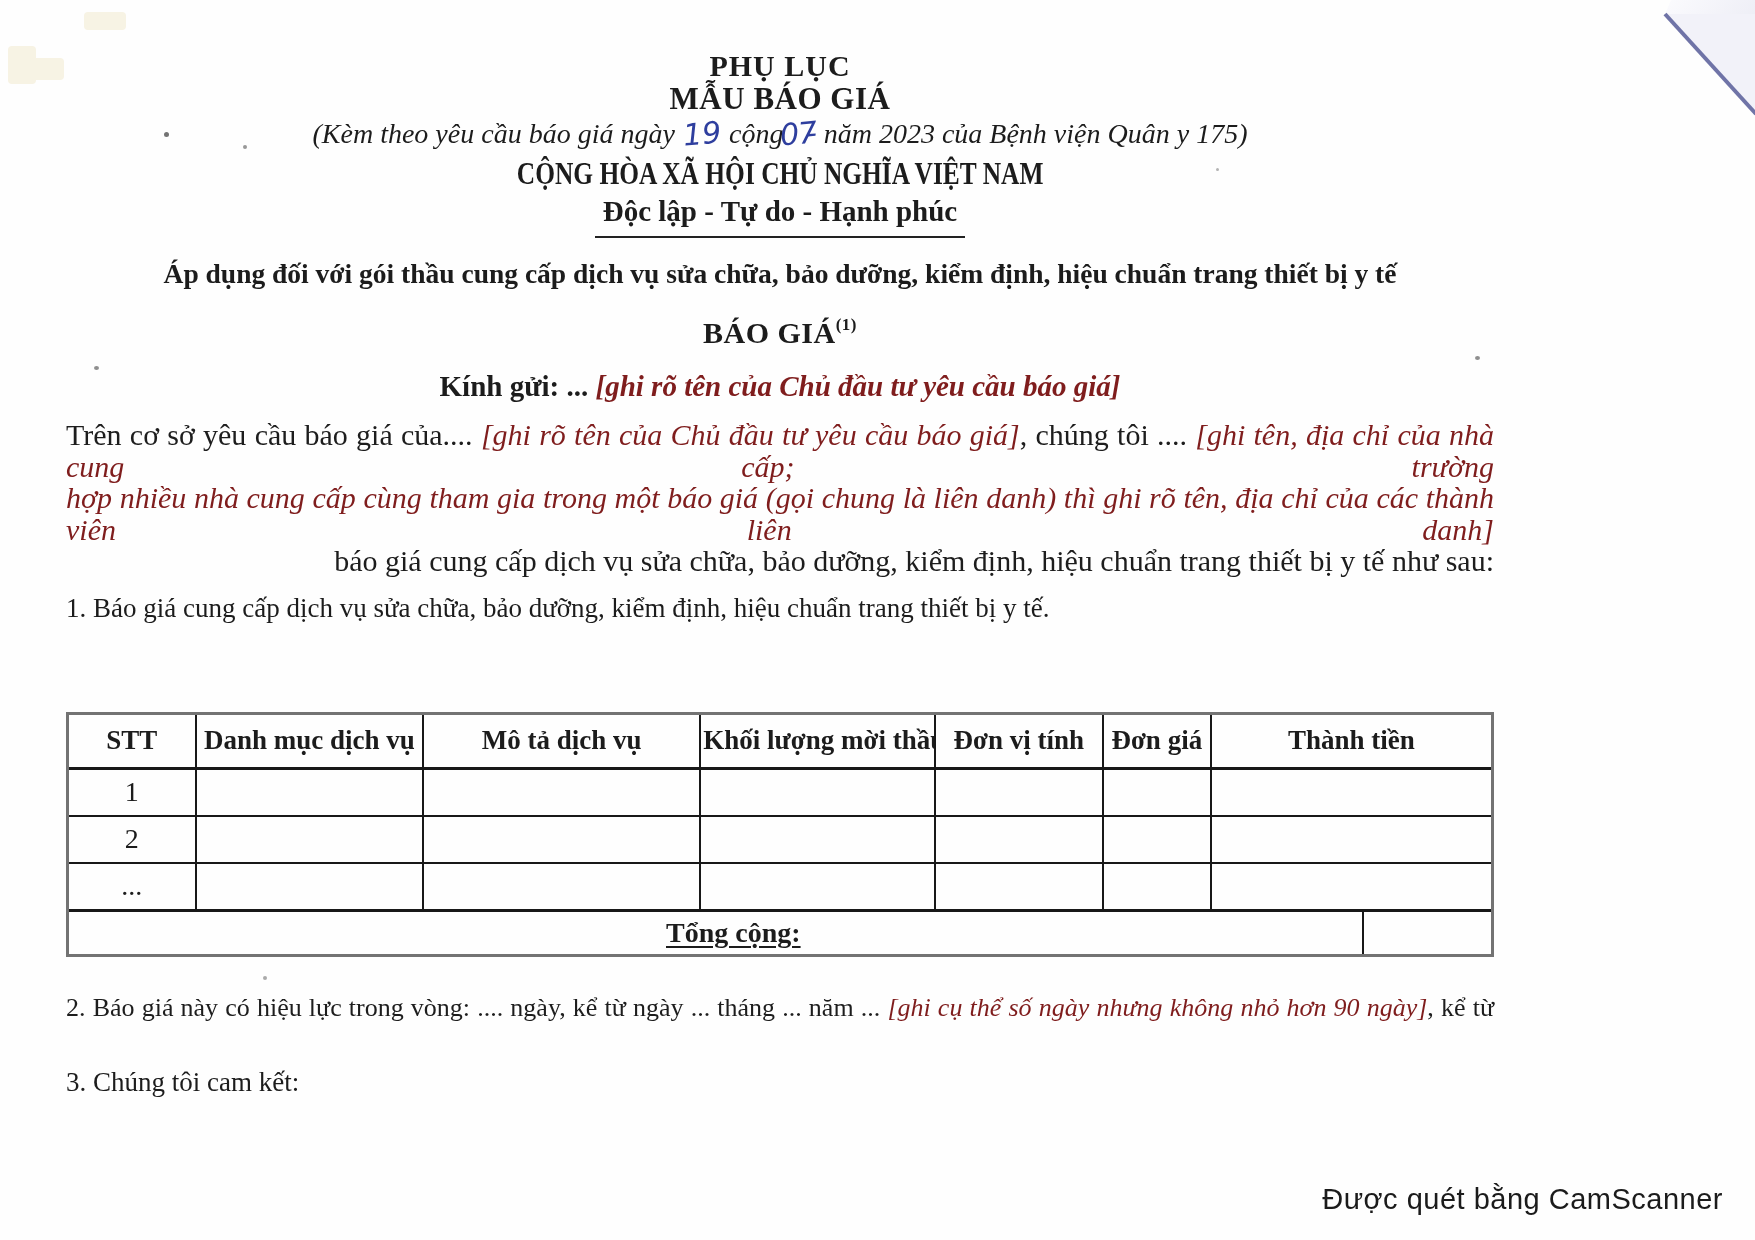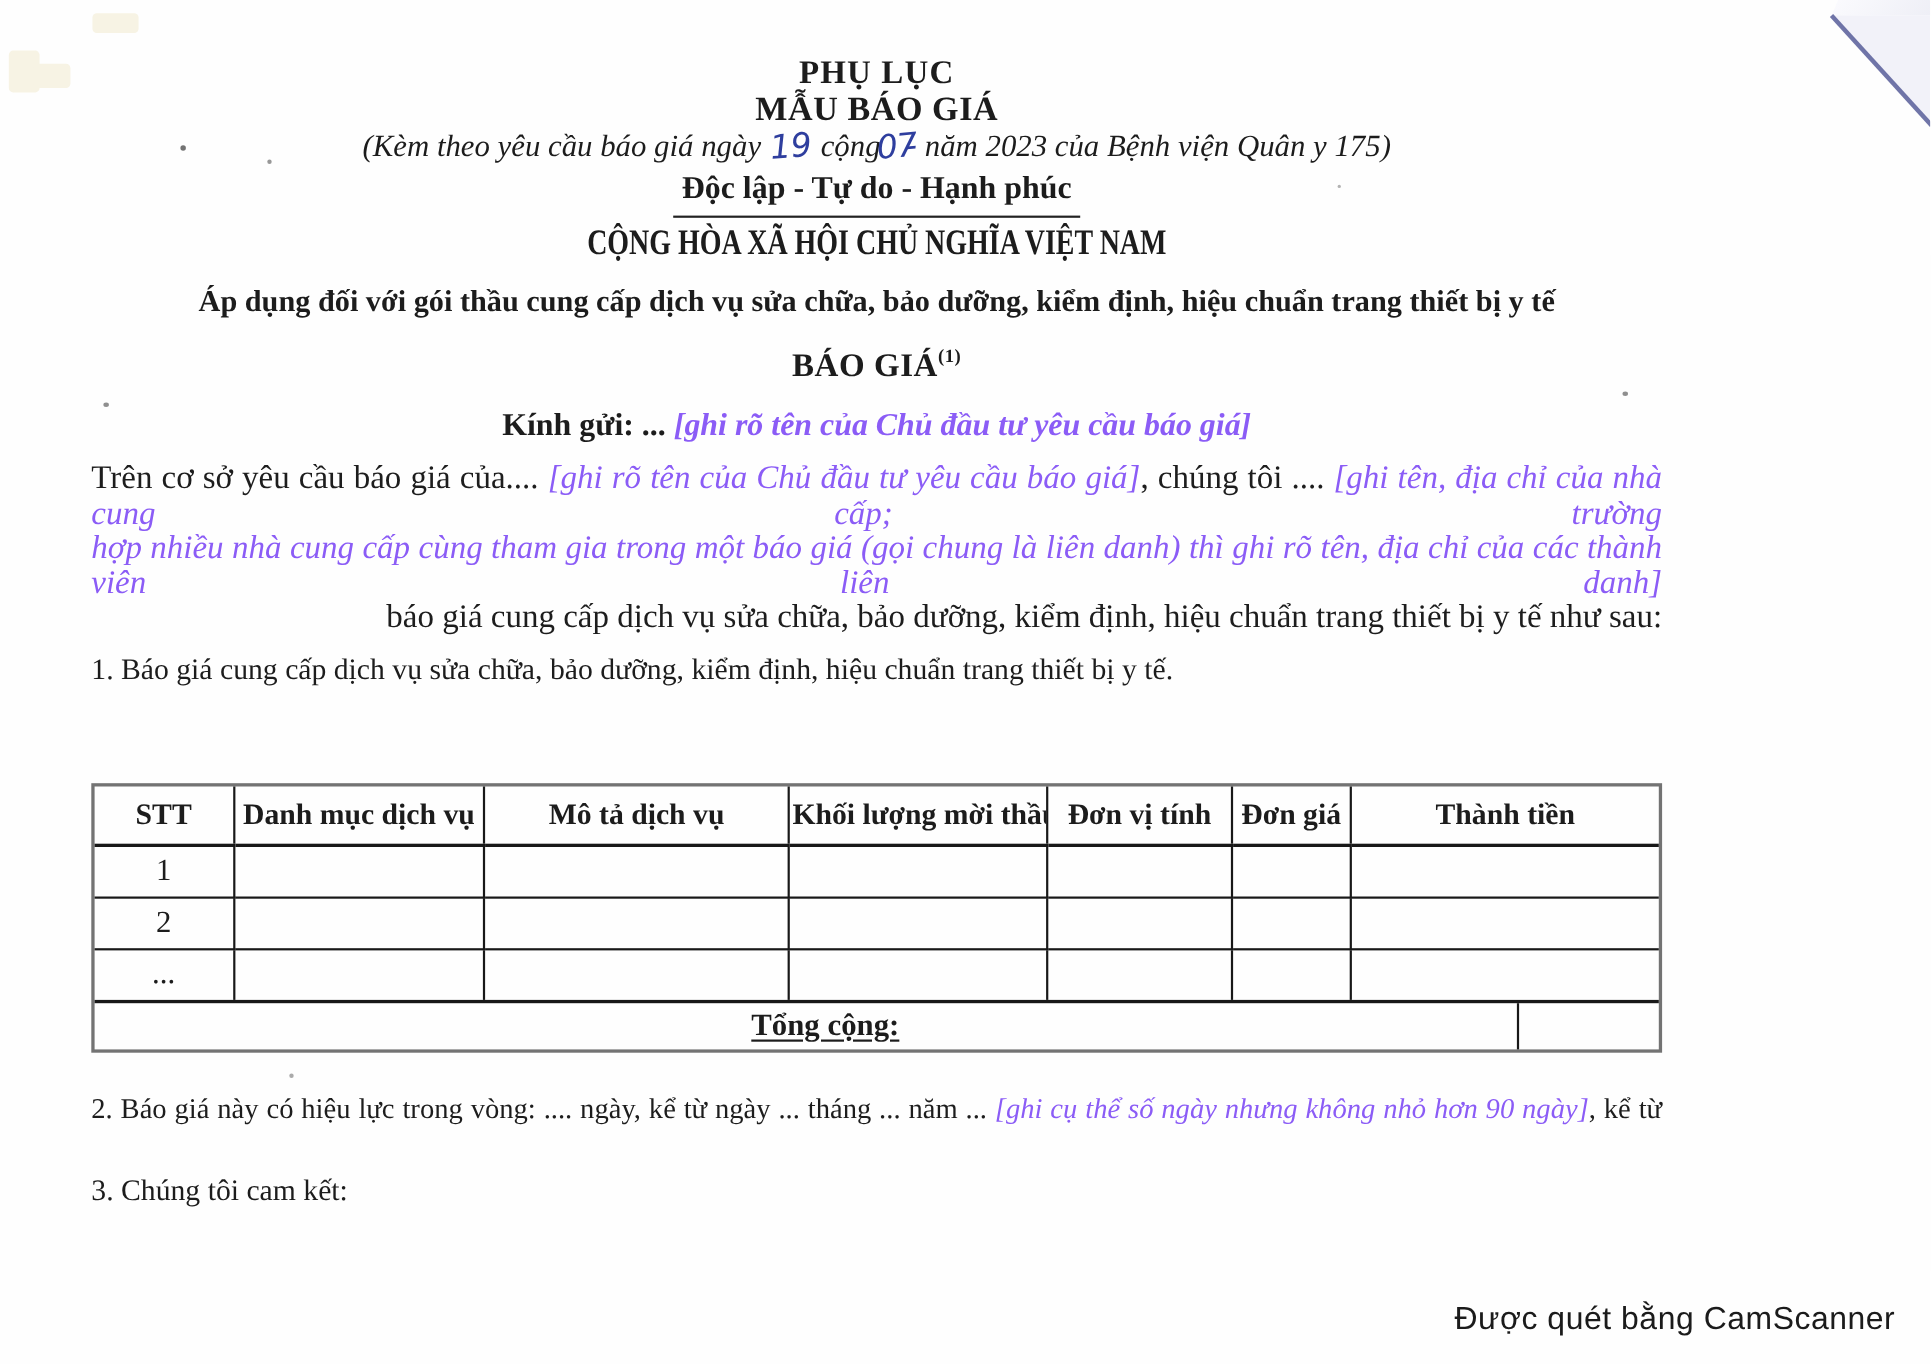--- a/index.html
+++ b/index.html
@@ -5,21 +5,21 @@
   html,body { margin:0; padding:0; }
   body {
     width:1755px; height:1240px;
     background:#ffffff;
     font-family:"Liberation Serif","DejaVu Serif",serif;
     color:#1c1c1c;
     overflow:hidden;
   }
   .page { position:relative; width:1755px; height:1240px; background:#fefefe; overflow:hidden; }
 
-  .content { position:absolute; left:83px; top:50px; width:1428px; }
+  .content { position:absolute; left:66px; top:50px; width:1428px; }
 
   .center { text-align:center; }
   .t1 { font-size:30px; font-weight:bold; line-height:32px; letter-spacing:1px; }
   .t2 { font-size:31px; font-weight:bold; line-height:34px; letter-spacing:0.5px; }
   .sub { font-size:28px; font-style:italic; line-height:34px; white-space:nowrap; }
   .hw {
     display:inline-block;
     font-family:"DejaVu Sans",sans-serif;
     font-style:italic;
     font-size:30px;
@@ -35,21 +35,21 @@
   .motto2 > span { display:inline-block; border-bottom:2px solid #222; padding:0 8px 8px 8px; }
   .scope { margin-top:20px; font-size:27.5px; font-weight:bold; white-space:nowrap; }
   .bq { margin-top:26px; font-size:30px; font-weight:bold; letter-spacing:0.5px; }
   .bq sup { font-size:17px; position:relative; top:-2px; }
   .salut { margin-top:20px; font-size:29px; font-weight:bold; }
   .salut .it { font-style:italic; }
 
   .para { margin-top:16px; font-size:30px; line-height:31.5px; color:#1d1d1d; }
   .jl  { text-align:justify; text-align-last:justify; }
   .ll  { text-align:right; }
-  .it  { font-style:italic; color:#8b5cf6; }
+  .it  { font-style:italic; color:#7f1d1d; }
 
   .item { font-size:27px; }
   .item1 { margin-top:16px; }
   .item2 { margin-top:34px; font-size:26px; line-height:33px; }
   .item3 { margin-top:43px; font-size:27px; }
 
   
   .qwrap { margin-top:88px; border:3px solid #737373; width:1422px; }
   table.qt { width:100%; border-collapse:collapse; table-layout:fixed; }
   .qt th {
@@ -124,25 +124,25 @@
     <div class="center t1">PHỤ LỤC</div>
     <div class="center t2">MẪU BÁO GIÁ</div>
 
     <div class="center sub">
       <span>(Kèm theo yêu cầu báo giá ngày</span>
       <span class="hw">19</span>
       <span>cộng</span><span class="hw month">07̵</span>
       <span>năm 2023 của Bệnh viện Quân y 175)</span>
     </div>
 
+    <div class="center motto1">
+      <span>CỘNG HÒA XÃ HỘI CHỦ NGHĨA VIỆT NAM</span>
+    </div>
     <div class="center motto2">
       <span>Độc lập - Tự do - Hạnh phúc</span>
-    </div>
-    <div class="center motto1">
-      <span>CỘNG HÒA XÃ HỘI CHỦ NGHĨA VIỆT NAM</span>
     </div>
 
     <div class="center scope">Áp dụng đối với gói thầu cung cấp dịch vụ sửa chữa, bảo dưỡng, kiểm định, hiệu chuẩn trang thiết bị y tế</div>
 
     <div class="center bq">
       <span>BÁO GIÁ</span><sup>(1)</sup>
     </div>
 
     <div class="center salut">
       <span>Kính gửi: ...</span>

